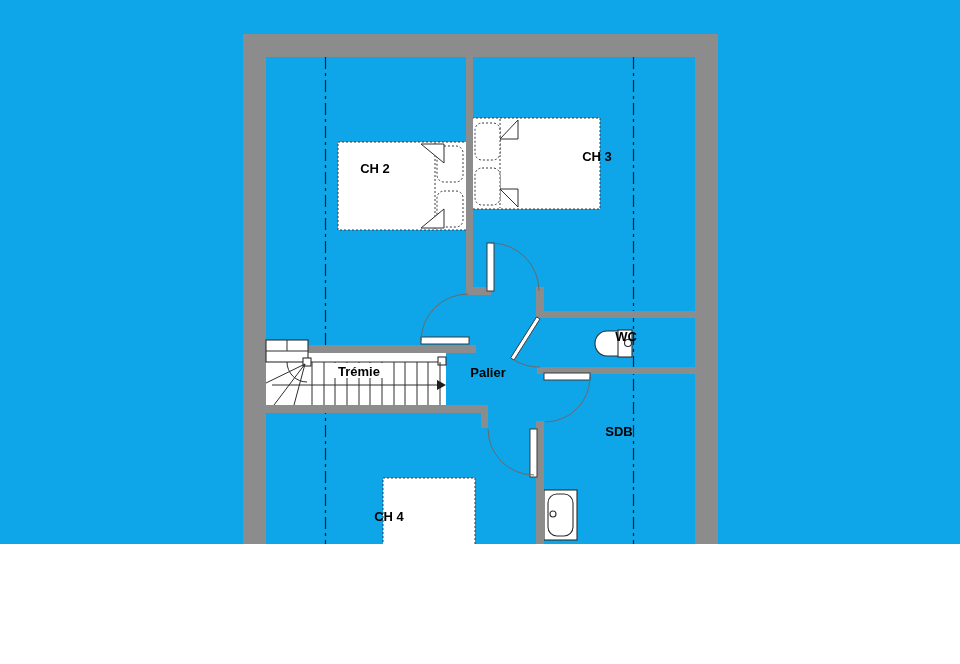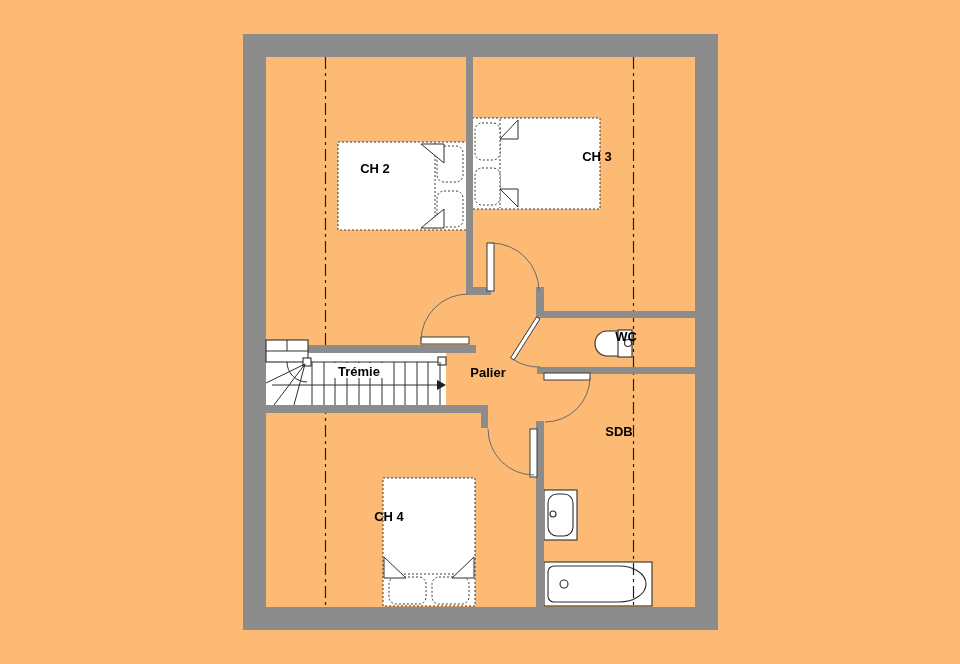--- a/index.html
+++ b/index.html
@@ -1,16 +1,16 @@
 <!DOCTYPE html>
 <html><head>
 <meta charset="utf-8">
 <style>
   html,body{margin:0;padding:0;background:#fff;}
-  .stage{position:relative;width:960px;height:664px;background:#fdba74;overflow:hidden;
+  .stage{position:relative;width:960px;height:544px;background:#0ea5e9;overflow:hidden;
          font-family:"Liberation Sans",sans-serif;}
   svg{display:block;}
   .wall{fill:#8c8c8c;stroke:none;}
   .axis{stroke:#1f1f1f;stroke-width:1.2;stroke-dasharray:12 4 3 4;fill:none;}
   .ln{stroke:#2e2e2e;stroke-width:1;fill:none;}
   .dotted{stroke:#3a3a3a;stroke-width:1;stroke-dasharray:2 2;fill:#ffffff;}
   .dotln{stroke:#3a3a3a;stroke-width:1;stroke-dasharray:2 2;fill:none;}
   .leaf{fill:#ffffff;stroke:#3a3a3a;stroke-width:1;}
   .arc{fill:none;stroke:#6a6a6a;stroke-width:1;}
   .fix{fill:#ffffff;stroke:#2e2e2e;stroke-width:1.1;}

